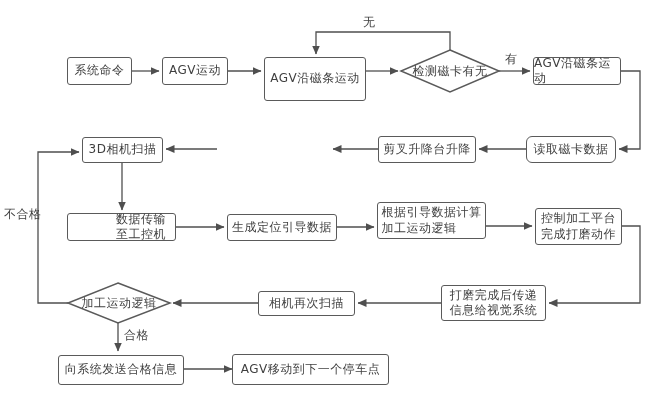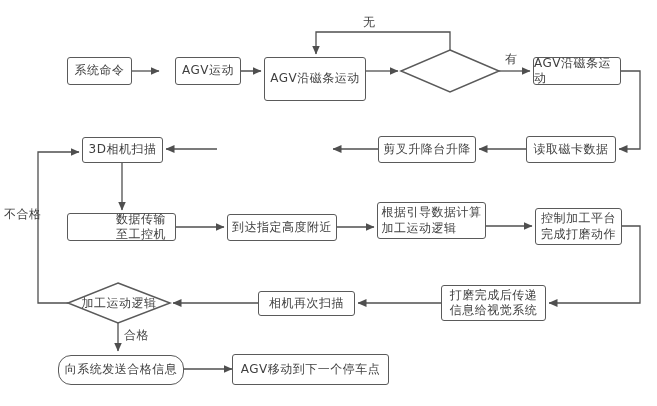--- a/index.html
+++ b/index.html
@@ -84,41 +84,42 @@
       <path d="M258 303 H173" marker-end="url(#arrow)"></path>
       <path d="M68 303 H38 V152 H79" marker-end="url(#arrow)"></path>
       <path d="M118 323 V351" marker-end="url(#arrow)"></path>
       <path d="M184 369 H232" marker-end="url(#arrow)"></path>
       <polygon points="450,50 499,71 450,92 401,71" fill="#ffffff" stroke="#5a5a5a" stroke-width="1.5"></polygon>
       <polygon points="118,283 170,303 118,323 68,303" fill="#ffffff" stroke="#5a5a5a" stroke-width="1.5"></polygon>
     </g>
   </svg>
 
   <div class="node" style="left:67px;  top:57px;  width:65px;  height:28px;">系统命令</div>
-  <div class="node" style="left:162px; top:57px;  width:66px;  height:28px;margin-left:13px;">AGV运动</div>
+  <div class="node" style="left:162px; top:57px;  width:66px;  height:28px;">AGV运动</div>
   <div class="node" style="left:264px; top:57px;  width:102px; height:44px;">AGV沿磁条运动</div>
+  <div class="dlabel" style="left:403px; top:59px; width:94px; height:24px;">检测磁卡有无</div>
   <div class="node" style="left:533px; top:57px;  width:88px;  height:28px;">AGV沿磁条运动</div>
 
   <div class="node" style="left:82px;  top:137px; width:81px;  height:26px;">3D相机扫描</div>
   <div class="node" style="left:378px; top:136px; width:98px;  height:27px;">剪叉升降台升降</div>
-  <div class="node" style="left:526px; top:136px; width:90px;  height:27px;">读取磁卡数据</div>
+  <div class="node" style="left:526px; top:136px; width:90px;  height:27px;border-radius:6px;">读取磁卡数据</div>
 
   <div class="node" style="left:67px;  top:213px; width:109px; height:28px;padding-left:48px;">数据传输至工控机</div>
-  <div class="node" style="left:227px; top:214px; width:110px; height:27px;">到达指定高度附近</div>
+  <div class="node" style="left:227px; top:214px; width:110px; height:27px;">生成定位引导数据</div>
   <div class="node" style="left:377px; top:202px; width:109px; height:37px;">根据引导数据计算
 加工运动逻辑</div>
   <div class="node" style="left:535px; top:208px; width:87px;  height:37px;">控制加工平台
 完成打磨动作</div>
 
   <div class="dlabel" style="left:70px; top:291px; width:98px; height:24px;">加工运动逻辑</div>
   <div class="node" style="left:258px; top:291px; width:97px;  height:25px;">相机再次扫描</div>
   <div class="node" style="left:441px; top:285px; width:105px; height:36px;">打磨完成后传递
 信息给视觉系统</div>
 
-  <div class="node" style="left:58px;  top:355px; width:126px; height:30px;border-radius:13px;">向系统发送合格信息</div>
+  <div class="node" style="left:58px;  top:355px; width:126px; height:30px;">向系统发送合格信息</div>
   <div class="node" style="left:232px; top:354px; width:157px; height:31px;">AGV移动到下一个停车点</div>
 
   <span class="elabel" style="left:363px; top:14px;">无</span>
   <span class="elabel" style="left:505px; top:51px;">有</span>
   <span class="elabel" style="left:4px;   top:206px;">不合格</span>
   <span class="elabel" style="left:124px; top:327px;">合格</span>
 
 </div>
 
 </body></html>

